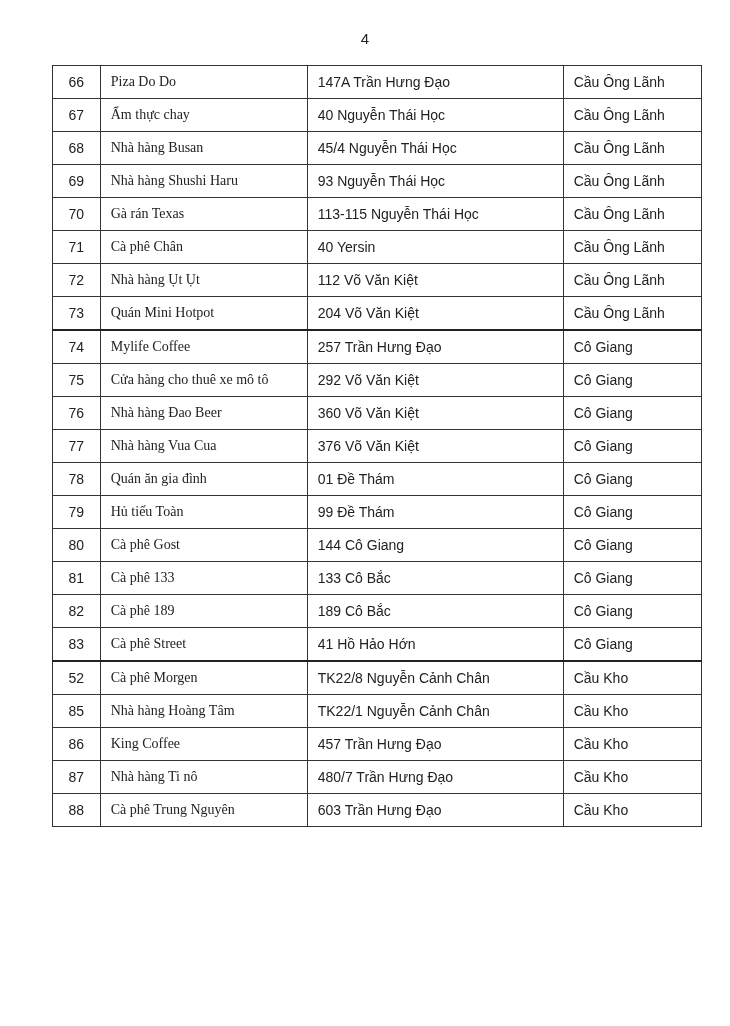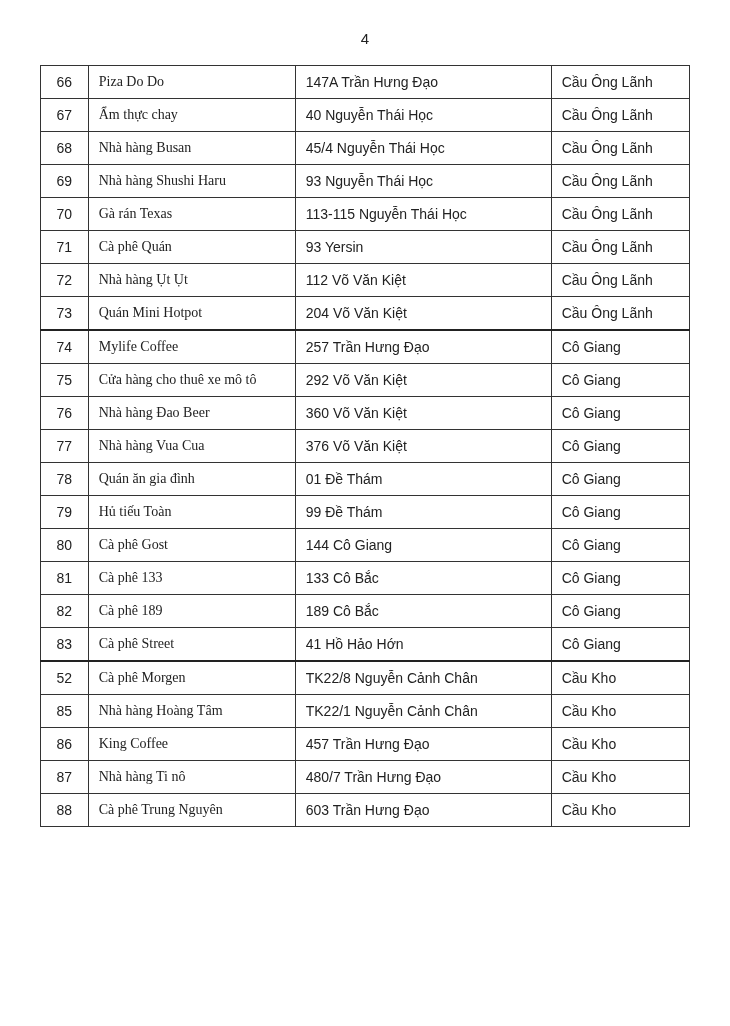--- a/index.html
+++ b/index.html
@@ -23,20 +23,21 @@
     }
     .page-number {
       text-align: center;
       font-size: 15px;
       margin-bottom: 18px;
       color: #222;
     }
     table {
       width: 100%;
       border-collapse: collapse;
+      margin-left: 12px;
     }
     td {
       border: 1px solid #333;
       padding: 8px 10px;
       font-size: 14px;
       color: #222;
       vertical-align: top;
     }
     td:first-child {
       width: 48px;
@@ -88,22 +89,22 @@
           <td>Cầu Ông Lãnh</td>
         </tr>
         <tr>
           <td>70</td>
           <td>Gà rán Texas</td>
           <td>113-115 Nguyễn Thái Học</td>
           <td>Cầu Ông Lãnh</td>
         </tr>
         <tr>
           <td>71</td>
-          <td>Cà phê Quán</td>
-          <td>93  Yersin</td>
+          <td>Cà phê Chân</td>
+          <td>40  Yersin</td>
           <td>Cầu Ông Lãnh</td>
         </tr>
         <tr>
           <td>72</td>
           <td>Nhà hàng Ụt Ụt</td>
           <td>112 Võ Văn Kiệt</td>
           <td>Cầu Ông Lãnh</td>
         </tr>
         <tr>
           <td>73</td>

